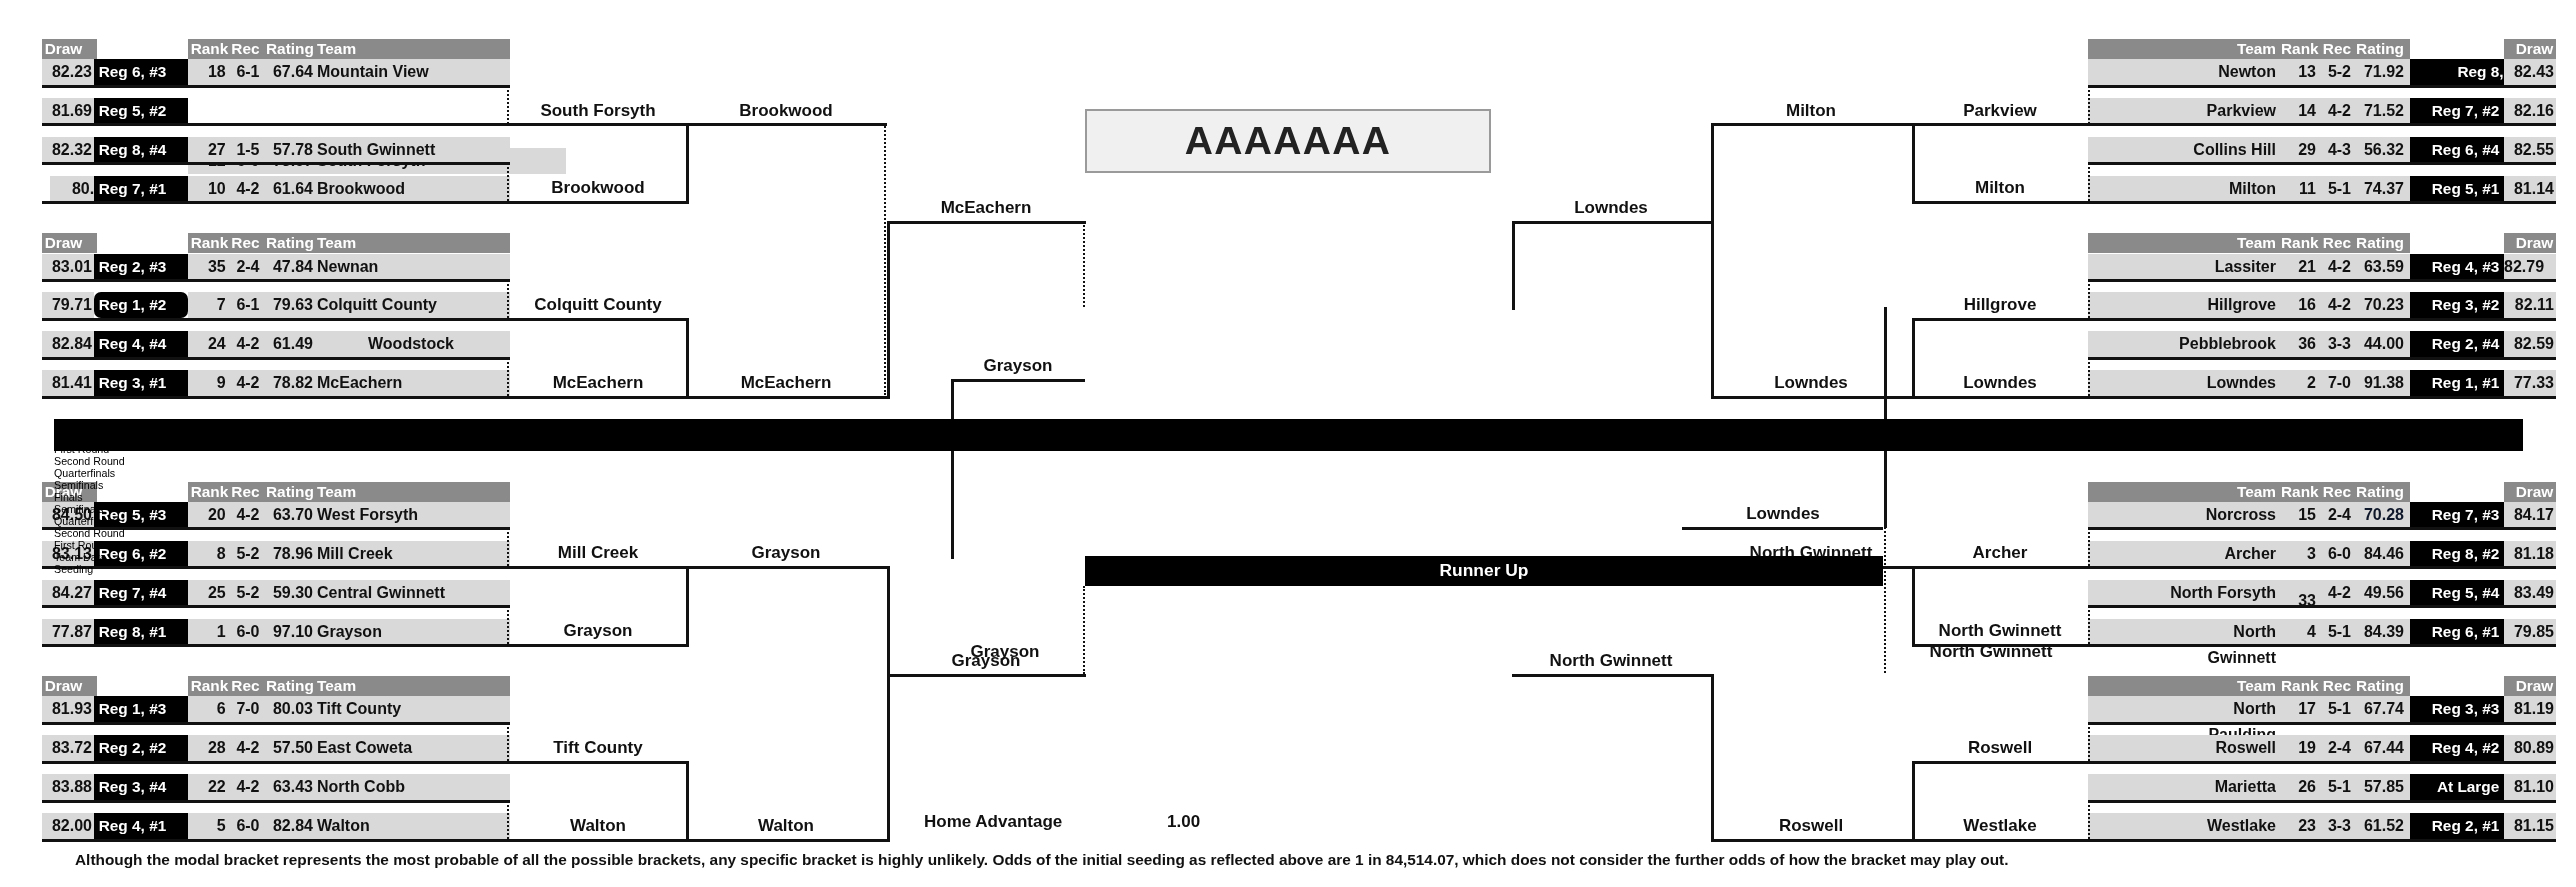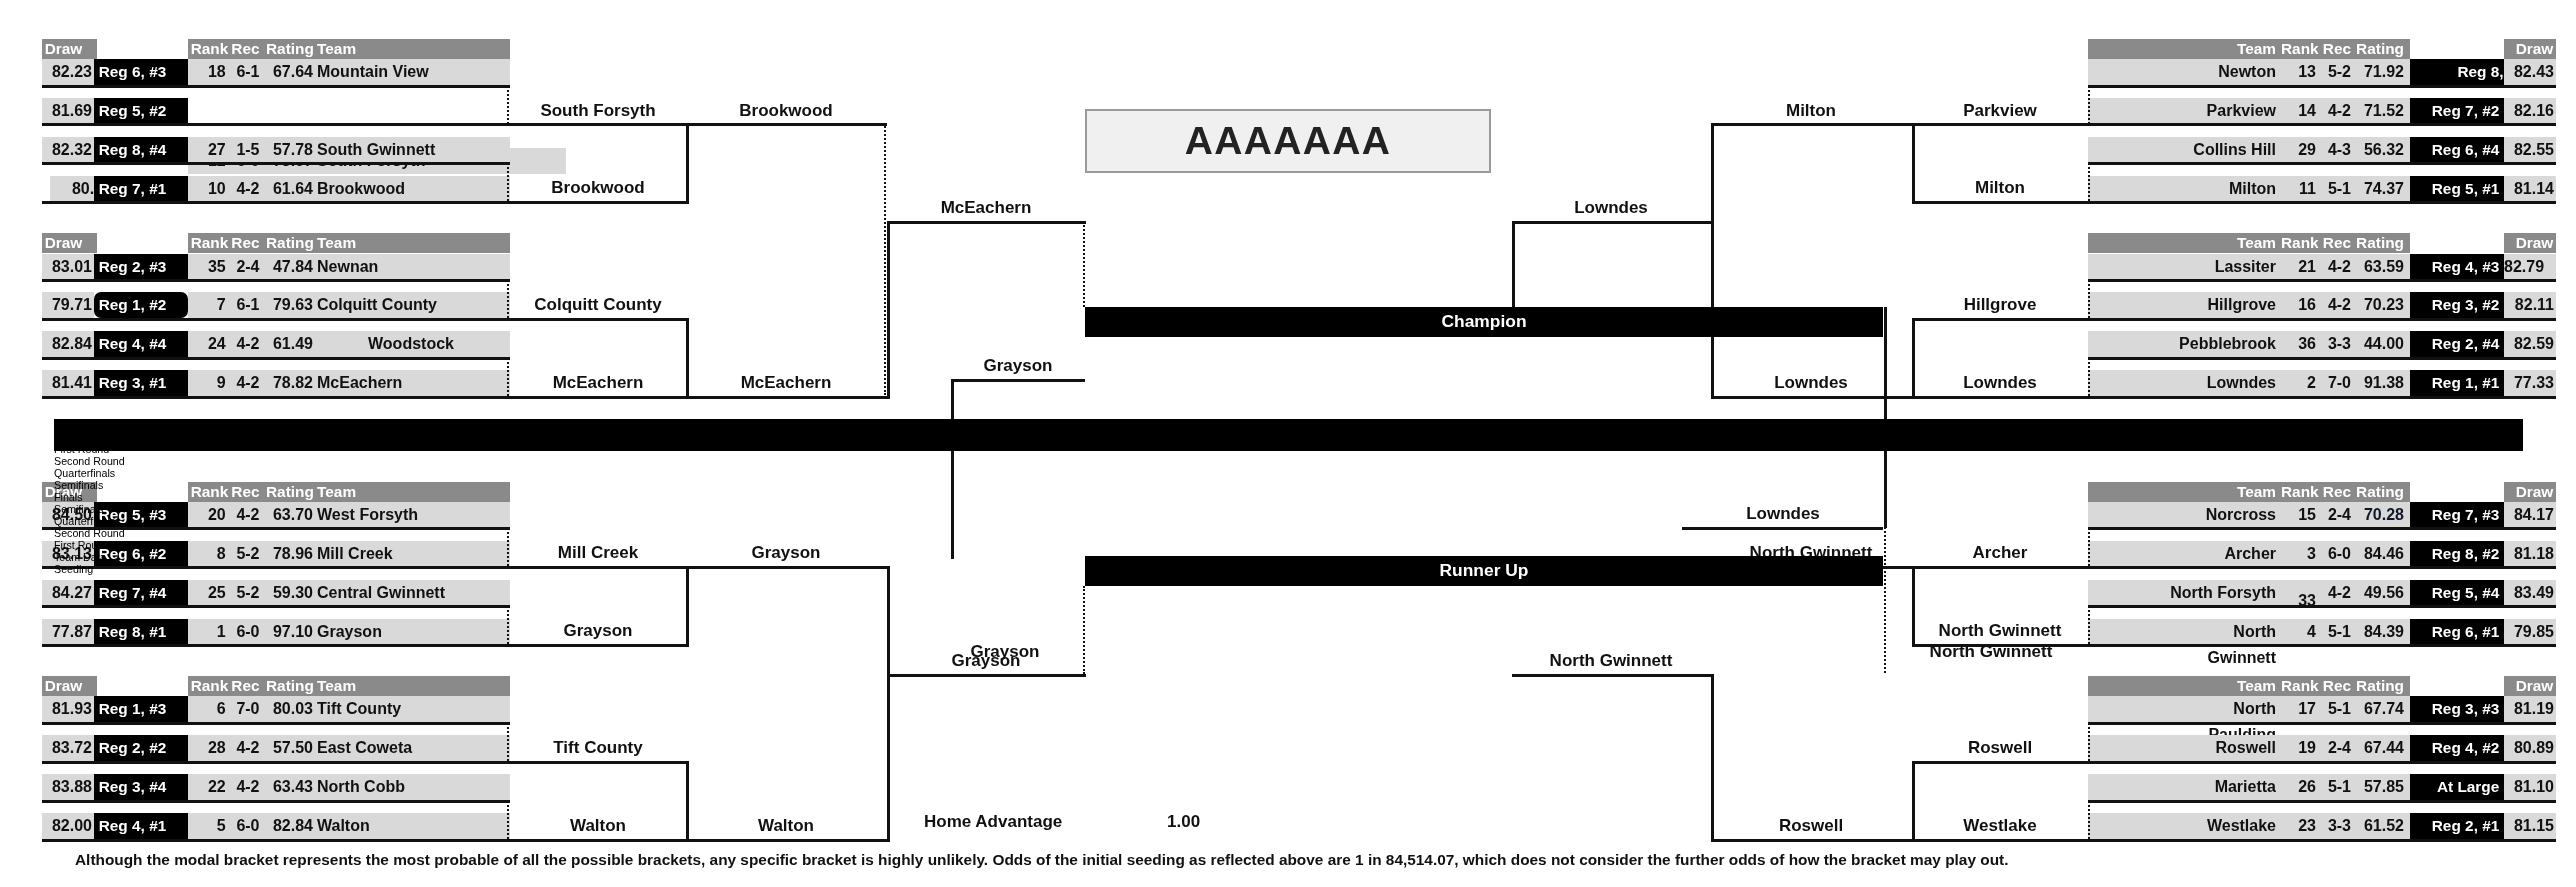--- a/index.html
+++ b/index.html
@@ -495,23 +495,20 @@
       <div class="mlabel" style="left:1649px;top:504px;width:268px;">Lowndes</div>
       <div class="vline" style="left:1884px;top:307px;height:221px;"></div>
       <div class="vdash" style="left:1884px;top:527px;height:146px;"></div>
       <div class="mlabel" style="left:1857px;top:642px;width:268px;">North Gwinnett</div>
     </div>
 
   <div id="titlebox">
     <span>AAAAAAA</span>
   </div>
 
-  <div class="bigbar" id="champ-bar" style="left:1085px;top:307px;width:798px;">
-    <span>Champion</span>
-  </div>
 
   <div class="bigbar" id="runner-bar" style="left:1085px;top:556px;width:798px;">
     <span>Runner Up</span>
   </div>
 
   <div id="banner">
       <div class="" style="left:81px;">Seeding</div>
       <div class="" style="left:180px;">Team Data</div>
       <div class="" style="left:268px;">First Round</div>
       <div class="" style="left:550px;">Second Round</div>

